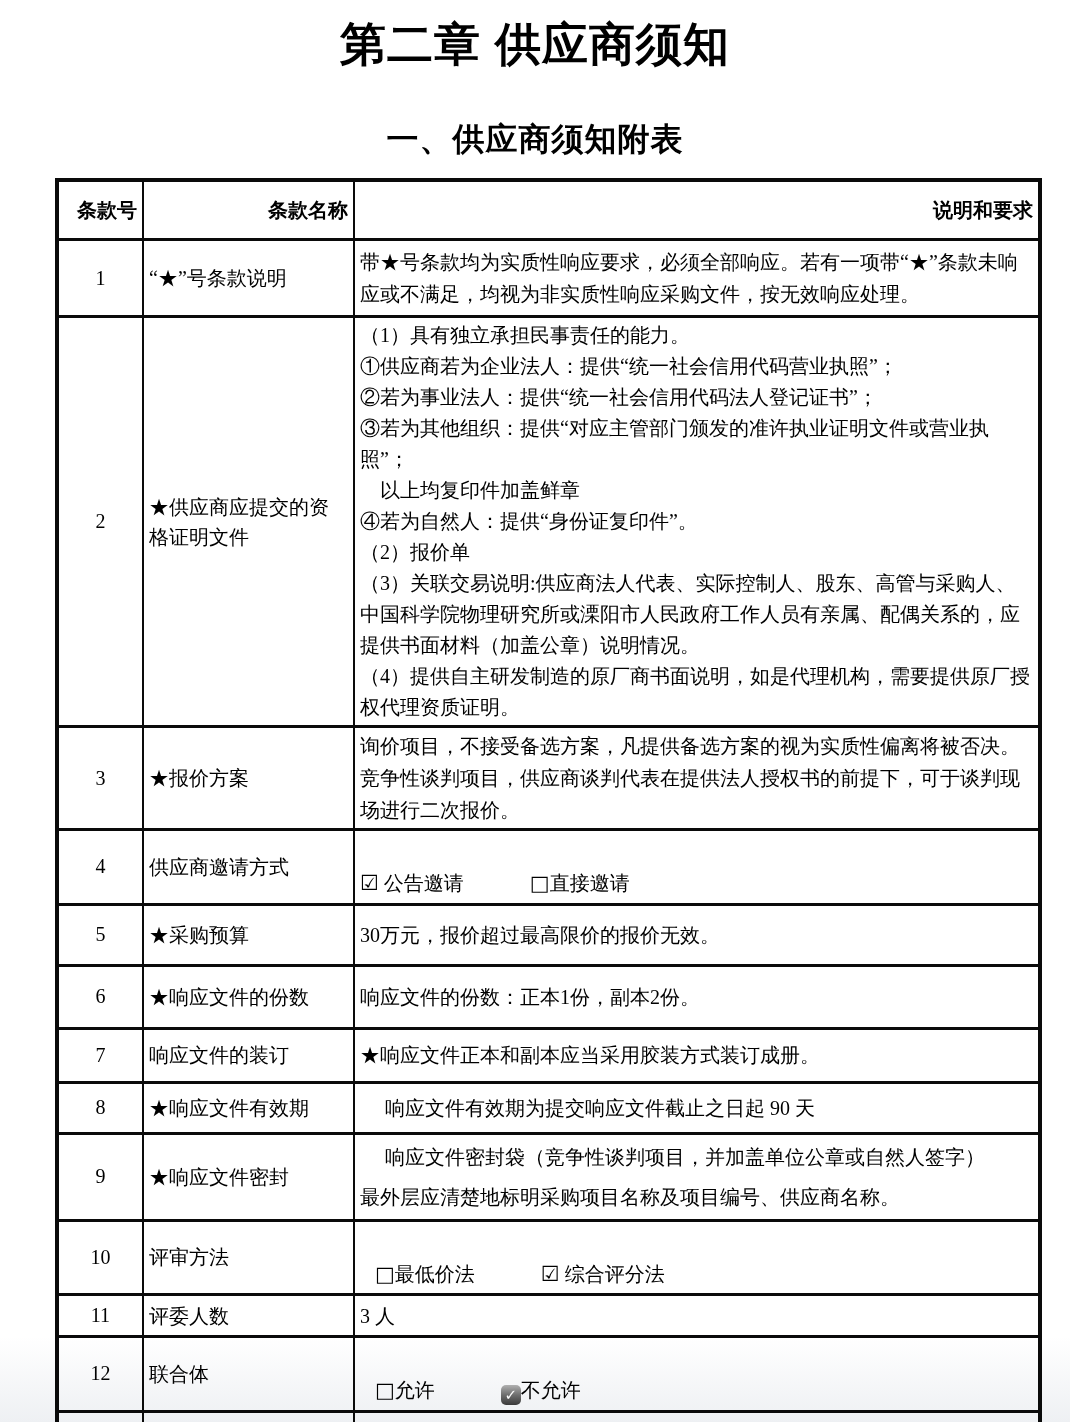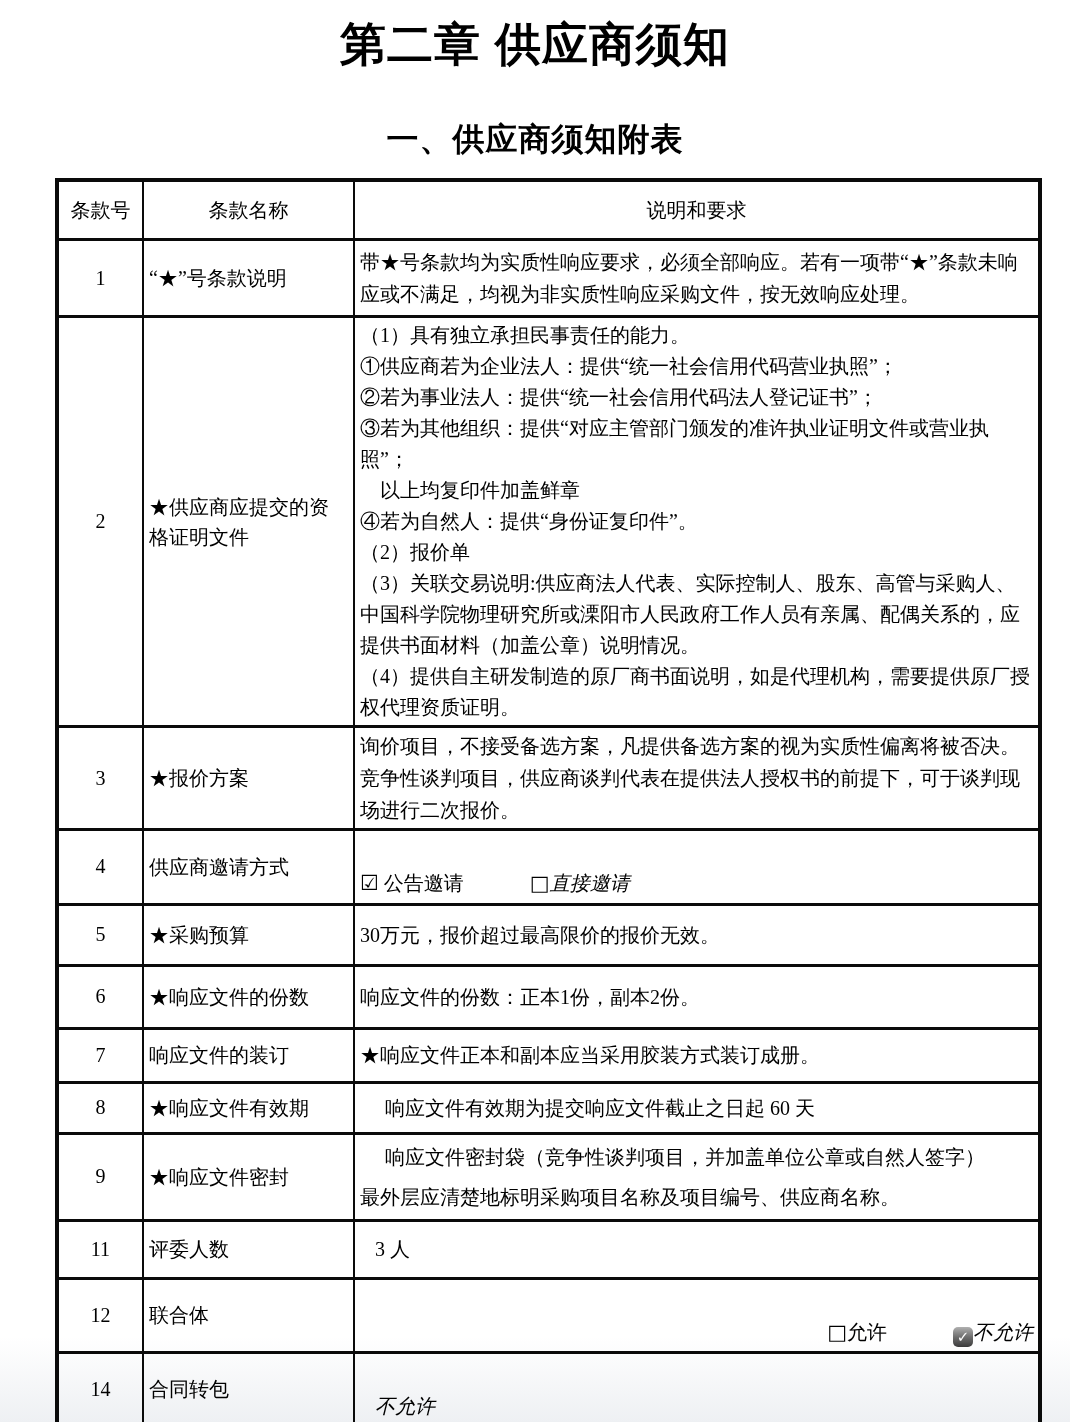--- a/index.html
+++ b/index.html
@@ -33,50 +33,50 @@
   col.c2{width:211px}
   col.c3{width:686px}
   th,td{
     border:2px solid #0a0a0a;
     border-top-width:3px;border-bottom-width:3px;
     padding:2px 5px;
     font-size:20px;
     vertical-align:middle;
     word-break:break-all;
   }
-  thead th{height:52px;font-weight:normal;text-align:center;}
+  thead th{height:52px;font-weight:bold;text-align:right;}
   .c-num{text-align:center;}
   .c-name{line-height:1.5;}
   .c-desc{text-align:left;line-height:1.6;}
   .tline{min-height:1em;}
   
   tbody tr:nth-child(1) td{height:70px}
   tbody tr:nth-child(2) td{height:402px}
   tbody tr:nth-child(2) .c-desc{line-height:1.55;vertical-align:middle}
   tbody tr:nth-child(3) td{height:91px}
   tbody tr:nth-child(4) td{height:57px}
   tbody tr:nth-child(5) td{height:54px}
   tbody tr:nth-child(6) td{height:56px}
   tbody tr:nth-child(7) td{height:47px}
   tbody tr:nth-child(8) td{height:44px}
   tbody tr:nth-child(9) td{height:79px}
   tbody tr:nth-child(9) .c-desc{line-height:2.0}
   tbody tr:nth-child(10) td{height:51px}
   tbody tr:nth-child(11) td{height:35px}
-  tbody tr:nth-child(11) .c-desc{text-align:right}
+  tbody tr:nth-child(11) .c-desc{text-align:left}
   tbody tr:nth-child(12) td{height:42px}
   tbody tr:nth-child(13) td{height:44px}
   tbody tr:nth-child(14) td{height:42px}
   tbody tr:nth-child(10) .c-desc,
   tbody tr:nth-child(12) .c-desc,
   tbody tr:nth-child(13) .c-desc,
   tbody tr:nth-child(14) .c-desc{padding-left:20px}
   
   .seg{display:inline-block;margin-right:66px;white-space:nowrap;margin-top:34px;}
-  .seg:last-child{margin-right:0;font-style:italic;}
+  .seg:last-child{margin-right:0;}
   .box-glyph{font-family:"DejaVu Sans",sans-serif;font-size:21px;}
   .box-dark{
     display:inline-block;width:20px;height:20px;border-radius:5px;
     background:linear-gradient(180deg,#b0b0b0 0%,#6e6e6e 50%,#3a3a3a 100%);
     color:#fdfdfd;font-family:"DejaVu Sans",sans-serif;font-weight:bold;
     font-size:15px;line-height:20px;text-align:center;vertical-align:-3px;
   }
 </style>
 </head>
 <body>
@@ -150,30 +150,35 @@
         <td class="c-num">7</td>
         <td class="c-name">响应文件的装订</td>
         <td class="c-desc">
           <div class="tline">★响应文件正本和副本应当采用胶装方式装订成册。</div>
         </td>
       </tr>
       <tr>
         <td class="c-num">8</td>
         <td class="c-name">★响应文件有效期</td>
         <td class="c-desc">
-          <div class="tline">　 响应文件有效期为提交响应文件截止之日起 60 天</div>
+          <div class="tline">　 响应文件有效期为提交响应文件截止之日起 90 天</div>
         </td>
       </tr>
       <tr>
         <td class="c-num">9</td>
         <td class="c-name">★响应文件密封</td>
         <td class="c-desc">
           <div class="tline">　 响应文件密封袋（竞争性谈判项目，并加盖单位公章或自然人签字）</div>
           <div class="tline">最外层应清楚地标明采购项目名称及项目编号、供应商名称。</div>
         </td>
+      </tr>
+      <tr>
+        <td class="c-num">10</td>
+        <td class="c-name">评审方法</td>
+        <td class="c-desc"><span class="seg"><span class="box-glyph">□</span><span>最低价法</span></span><span class="seg"><span class="box-glyph">☑</span><span> 综合评分法</span></span></td>
       </tr>
       <tr>
         <td class="c-num">11</td>
         <td class="c-name">评委人数</td>
         <td class="c-desc">
           <div class="tline">3 人</div>
         </td>
       </tr>
       <tr>
         <td class="c-num">12</td>

